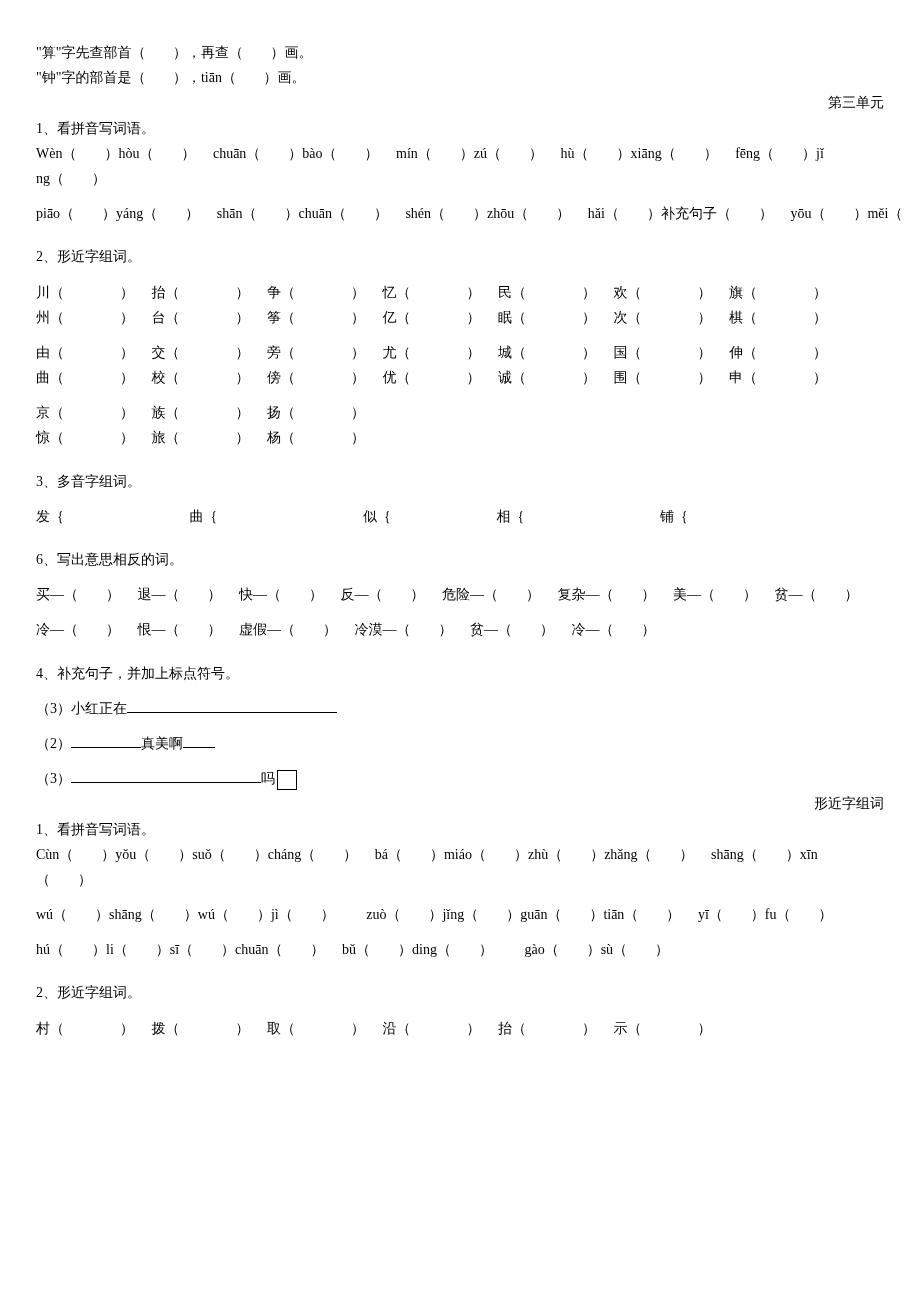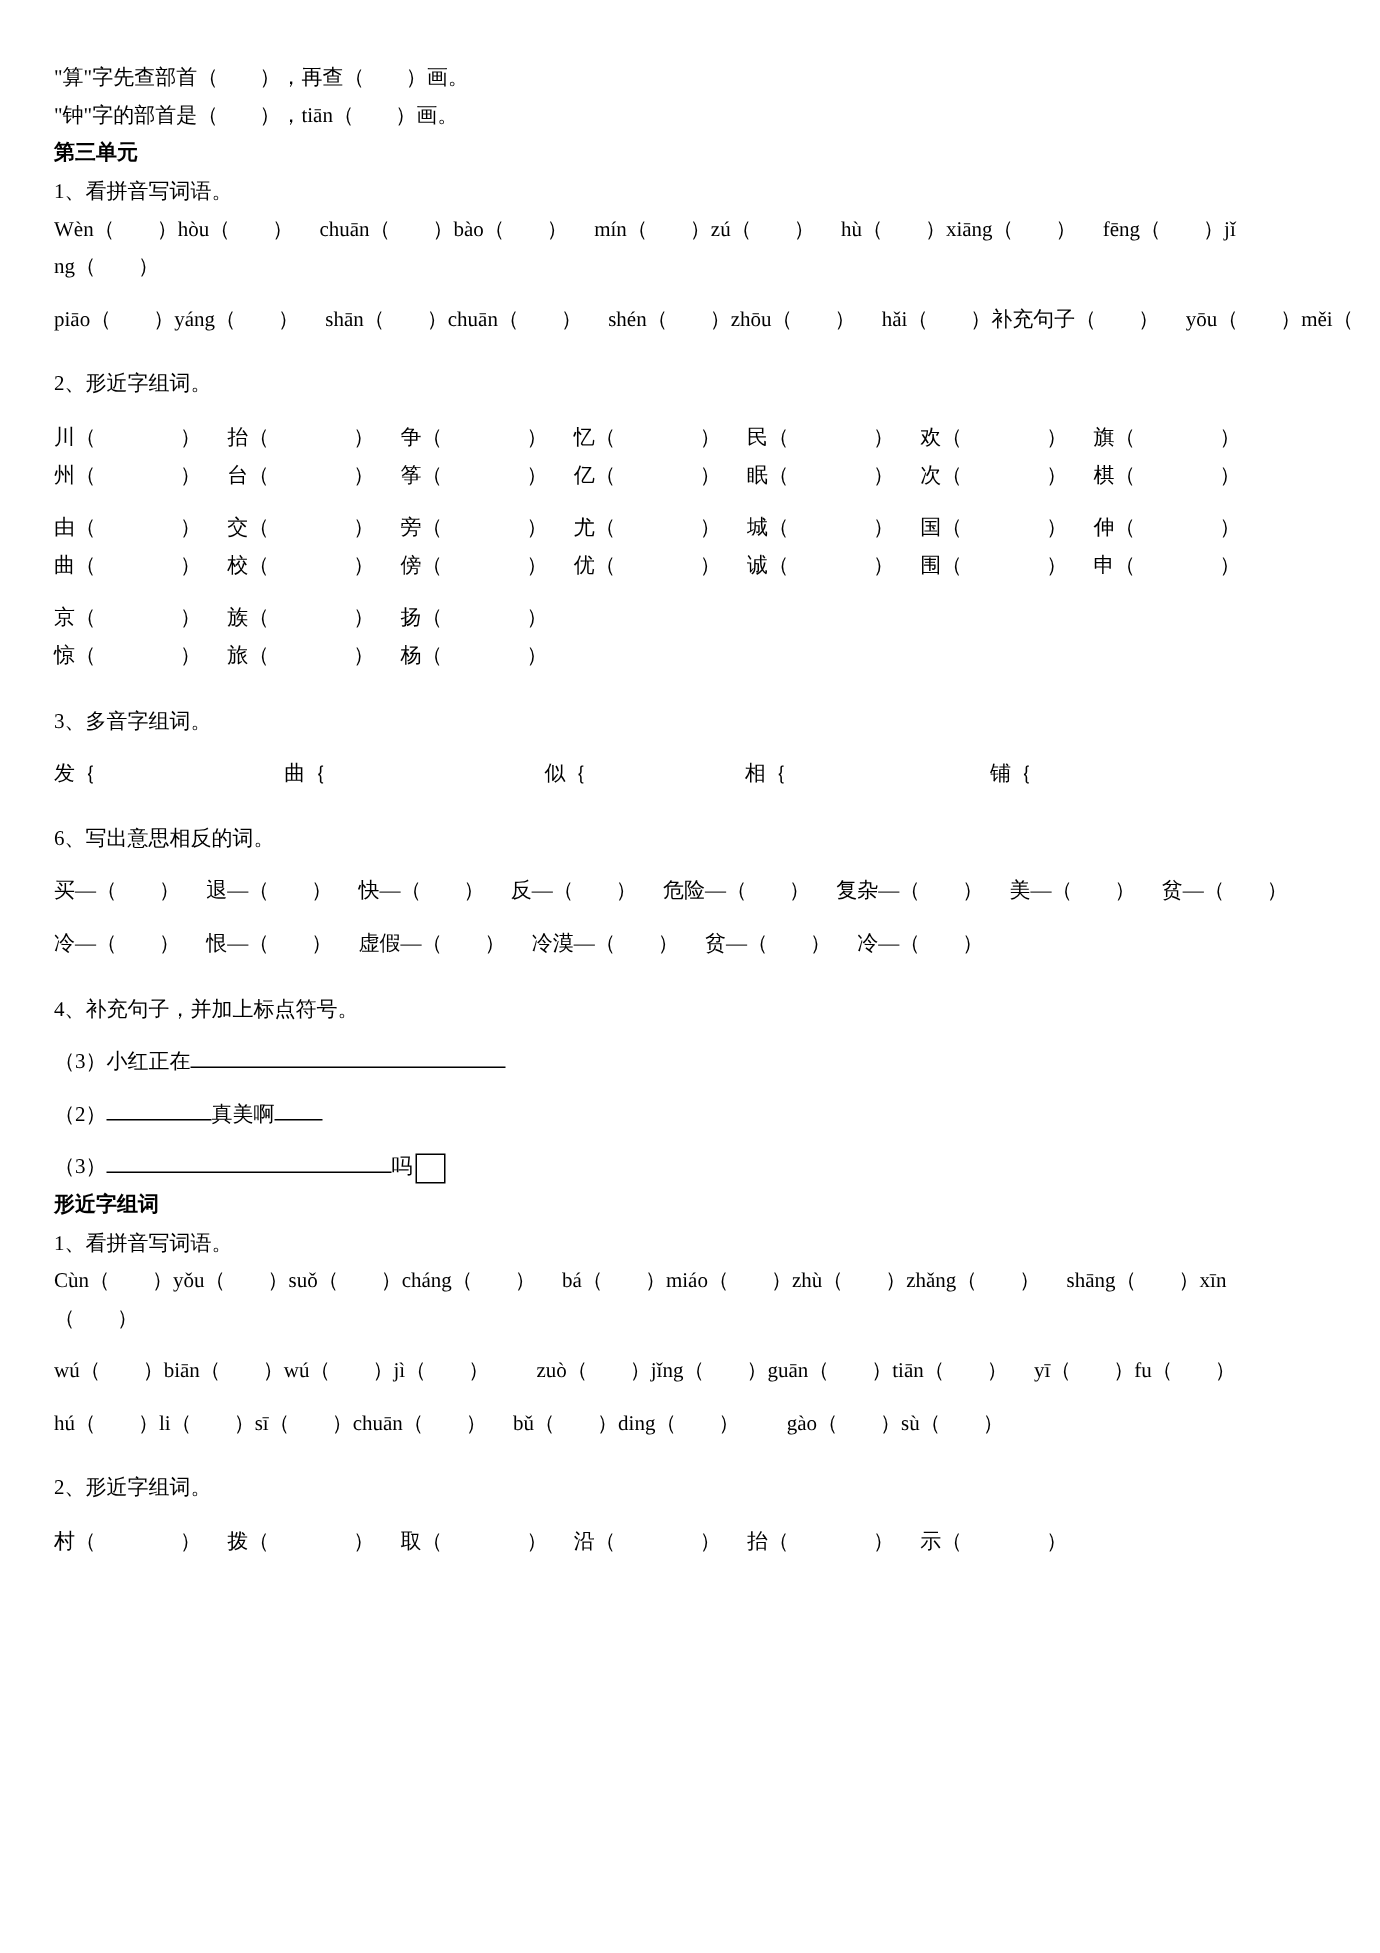--- a/index.html
+++ b/index.html
@@ -6,21 +6,21 @@
     font-family: "SimSun", "宋体", serif;
     font-size: 14px;
     line-height: 1.8;
     margin: 0;
     padding: 40px 36px;
     width: 920px;
     box-sizing: border-box;
     color: #000;
   }
   .line { white-space: nowrap; }
-  .bold { font-weight: bold; }
+  .bold { font-weight: normal; text-align: right; }
   .blank-long { display:inline-block; border-bottom:1px solid #000; width: 210px; height: 1em; vertical-align: baseline;}
   .blank-mid { display:inline-block; border-bottom:1px solid #000; width: 70px; height: 1em; vertical-align: baseline;}
   .blank-short { display:inline-block; border-bottom:1px solid #000; width: 32px; height: 1em; vertical-align: baseline;}
   .blank-long2 { display:inline-block; border-bottom:1px solid #000; width: 190px; height: 1em; vertical-align: baseline;}
   .box { display:inline-block; border:1px solid #000; width: 18px; height: 18px; vertical-align: middle; margin-left:2px;}
   .sp { display:inline-block; }
   .gap { height: 10px; }
   .gap2 { height: 18px; }
 </style>
 </head>
@@ -163,21 +163,21 @@
 <div>1、看拼音写词语。</div>
 
 <div class="line">
   <span>Cùn（　　）yǒu（　　）suǒ（　　）cháng（　　）</span>　
   <span>bá（　　）miáo（　　）zhù（　　）zhǎng（　　）</span>　
   <span>shāng（　　）xīn</span>
 </div>
 <div class="line">（　　）</div>
 <div class="gap"></div>
 <div class="line">
-  <span>wú（　　）biān（　　）wú（　　）jì（　　）</span>　　
+  <span>wú（　　）shāng（　　）wú（　　）jì（　　）</span>　　
   <span>zuò（　　）jǐng（　　）guān（　　）tiān（　　）</span>　
   <span>yī（　　）fu（　　）</span>
 </div>
 <div class="gap"></div>
 <div class="line">
   <span>hú（　　）li（　　）sī（　　）chuān（　　）</span>　
   <span>bǔ（　　）ding（　　）</span>　　
   <span>gào（　　）sù（　　）</span>
 </div>
 <div class="gap2"></div>

